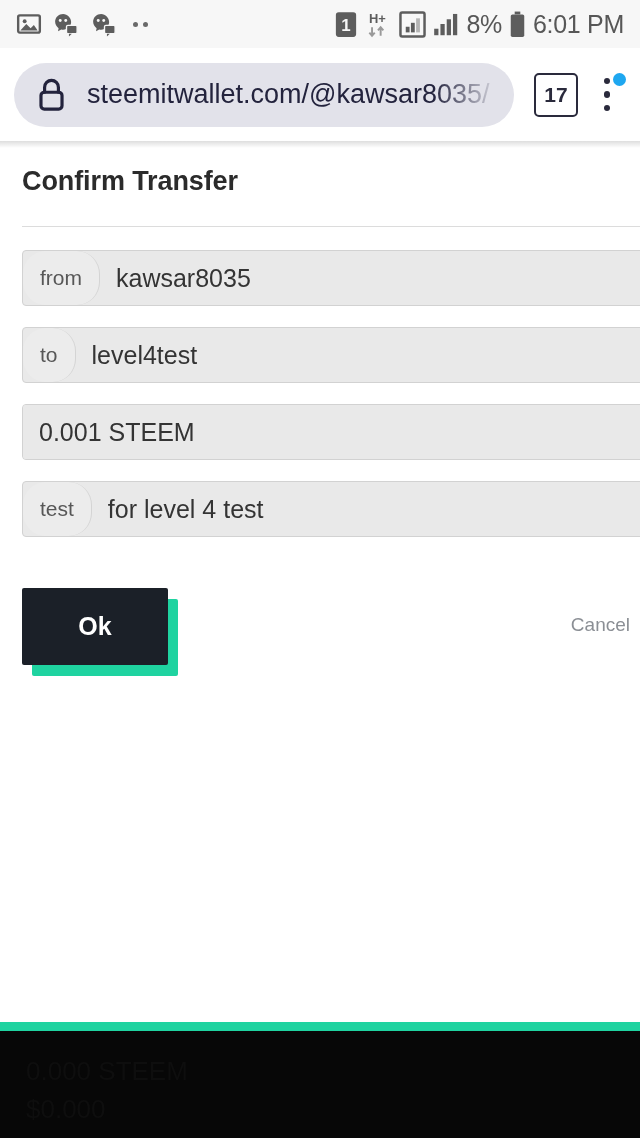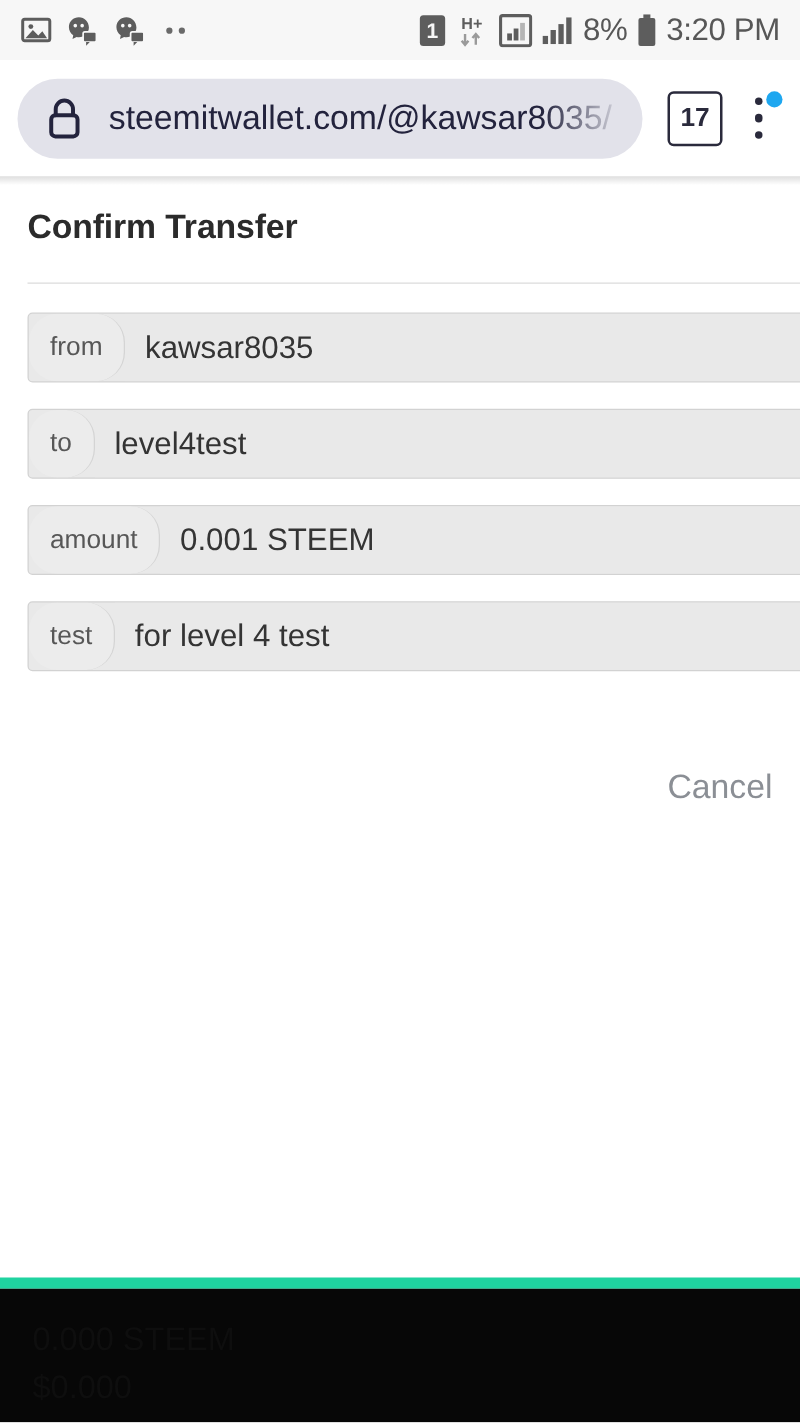--- a/index.html
+++ b/index.html
@@ -102,22 +102,22 @@
   }
   #ok-button {
     position:relative; width:146px; height:77px;
     background:#1b2028; border:none; border-radius:2px;
     color:#ffffff; font-size:25px; font-weight:bold;
     font-family:"Liberation Sans", sans-serif;
     display:flex; align-items:center; justify-content:center;
     cursor:pointer;
   }
   #cancel-button {
-    position:absolute; right:22px; top:26px;
-    font-size:27px; color:#8b8f95; background:none; border:none;
+    position:absolute; right:10px; top:26px;
+    font-size:19px; color:#8b8f95; background:none; border:none;
     font-family:"Liberation Sans", sans-serif; cursor:pointer;
   }
 
   
   #footer-accent { position:absolute; top:1022px; left:0; width:640px; height:9px; background:#1fd3a0; }
   #footer {
     position:absolute; top:1031px; left:0; width:640px; height:107px;
     background:#070707; padding:22px 0 0 26px;
   }
   .footer-line { font-size:26px; color:#0e0e0e; line-height:1.45; white-space:nowrap; }
@@ -174,21 +174,21 @@
         <rect x="1" y="15" width="3.6" height="5.5" fill="#5d5d5d"></rect>
         <rect x="6.3" y="11" width="3.6" height="9.5" fill="#5d5d5d"></rect>
         <rect x="11.6" y="7" width="3.6" height="13.5" fill="#5d5d5d"></rect>
         <rect x="16.9" y="2.5" width="3.6" height="18" fill="#5d5d5d"></rect>
       </svg>
       <span class="sb-text">8%</span>
       <svg class="sb-ico" width="17" height="27" viewBox="0 0 14 24">
         <rect x="4.5" y="0.5" width="5" height="2.5" fill="#5d5d5d"></rect>
         <rect x="1" y="3" width="12" height="20" rx="1.5" fill="#5d5d5d"></rect>
       </svg>
-      <span class="sb-text">3:20 PM</span>
+      <span class="sb-text">6:01 PM</span>
     </div>
   </div>
 
   <div id="browser-bar">
     <div id="omnibox">
       <svg width="31" height="36" viewBox="0 0 22 26" style="flex:0 0 auto;">
         <path d="M6 11 V7.5 a5 5 0 0 1 10 0 V11" fill="none" stroke="#23233d" stroke-width="2.3" stroke-linecap="round"></path>
         <rect x="3.4" y="11" width="15.2" height="12.2" rx="2.4" fill="none" stroke="#23233d" stroke-width="2.3"></rect>
       </svg>
       <span id="omnibox-url">steemitwallet.com/@kawsar8035/</span>
@@ -215,30 +215,33 @@
     <div id="form-rows">
       <div class="field-row">
         <div class="field-label">from</div>
         <div class="field-value">kawsar8035</div>
       </div>
       <div class="field-row">
         <div class="field-label">to</div>
         <div class="field-value">level4test</div>
       </div>
       <div class="field-row">
-        <div class="field-label">amount</div>
         <div class="field-value">0.001 STEEM</div>
       </div>
       <div class="field-row">
         <div class="field-label">test</div>
         <div class="field-value">for level 4 test</div>
       </div>
     </div>
 
     <div id="actions">
+      <div id="ok-button-wrap">
+        <div id="ok-button-shadow"></div>
+        <button id="ok-button">Ok</button>
+      </div>
       <button id="cancel-button">Cancel</button>
     </div>
 
   </div>
 
   <div id="footer-accent"></div>
   <div id="footer">
     <div class="footer-line">0.000 STEEM</div>
     <div class="footer-line">$0.000</div>
   </div>

